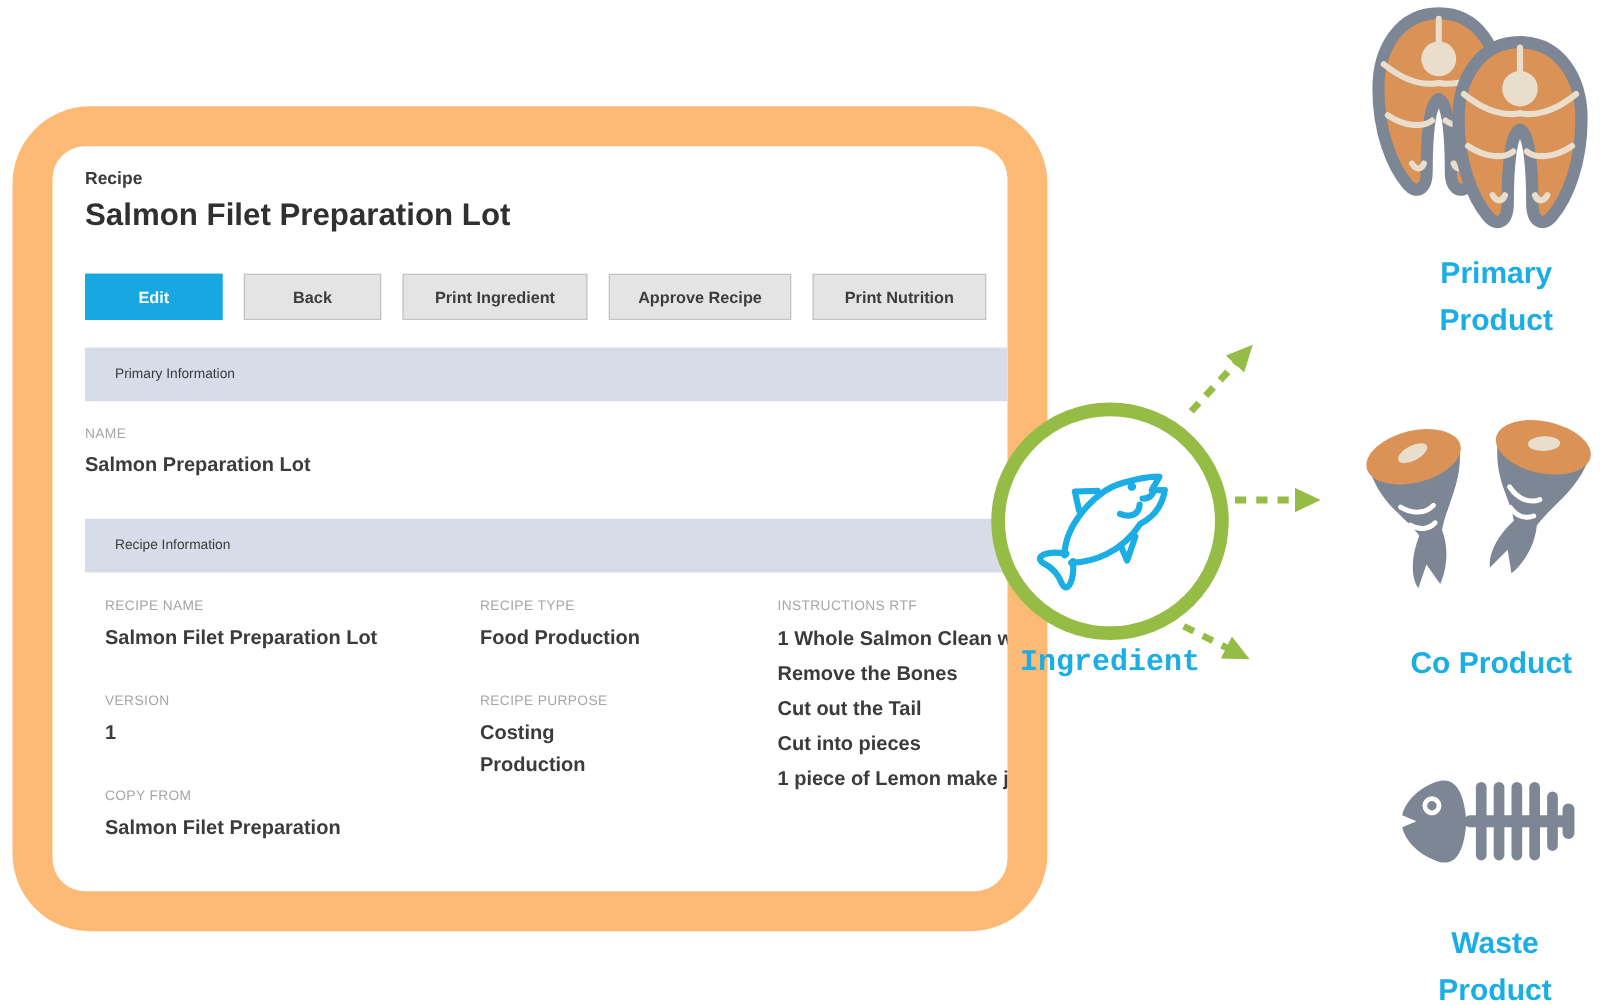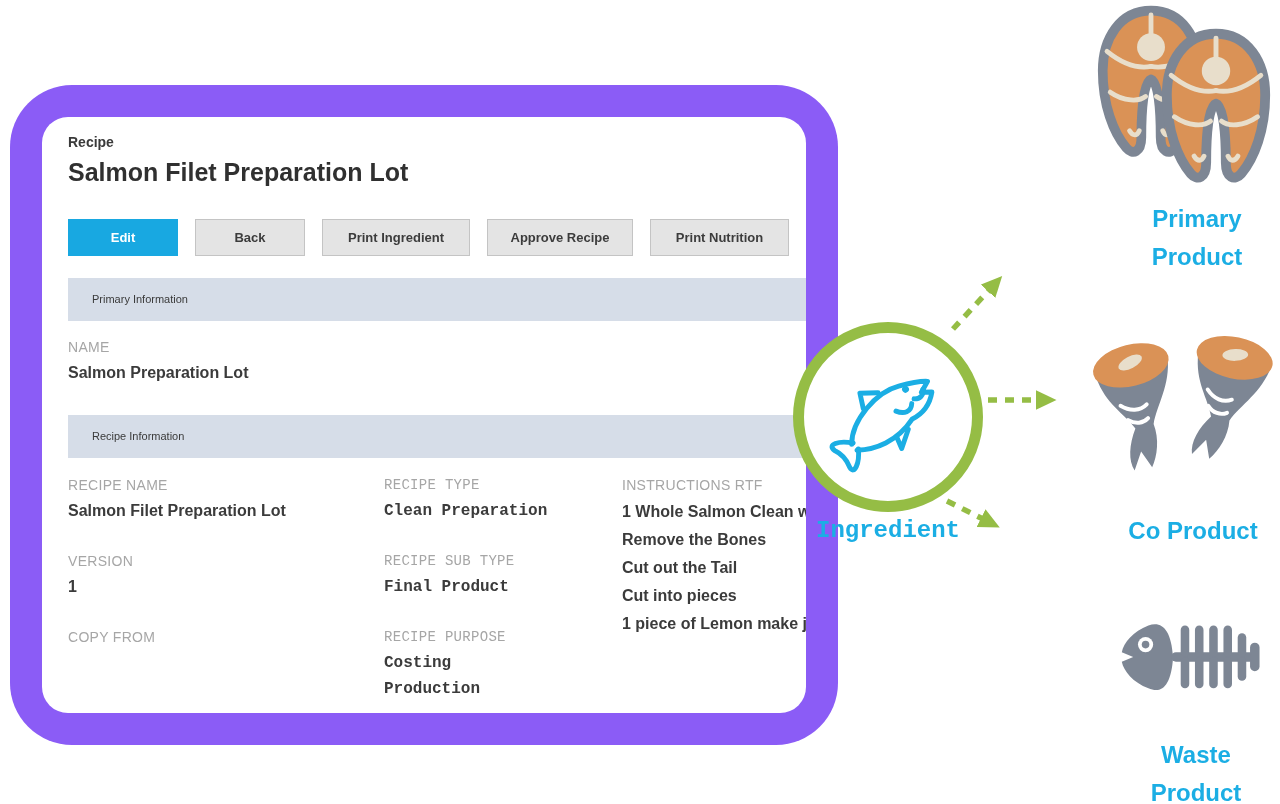--- a/index.html
+++ b/index.html
@@ -1,21 +1,21 @@
 <!DOCTYPE html>
 <html><head>
 <meta charset="utf-8">
 <style>
   html,body{margin:0;padding:0;background:#fff;}
   body{width:1280px;height:804px;overflow:hidden;font-family:"Liberation Sans",sans-serif;}
   .stage{position:relative;width:1280px;height:804px;background:#fff;overflow:hidden;}
 
   
   .tablet{position:absolute;left:10px;top:85px;width:828px;height:660px;
-          background:#8b5cf6;border-radius:62px;}
+          background:#fdba74;border-radius:62px;}
   .screen{position:absolute;left:32px;top:32px;right:32px;bottom:32px;background:#fff;
           border-radius:26px;overflow:hidden;box-sizing:border-box;padding:16px 0 0 26px;}
 
   .crumb{font-size:14px;font-weight:700;color:#3a3a3a;line-height:18px;}
   .title{font-size:25px;font-weight:700;color:#303030;line-height:30px;margin-top:6px;}
 
   .toolbar{margin-top:32px;display:flex;gap:17px;}
   .btn{height:37px;border:1px solid #c4c4c4;background:#e4e4e4;color:#3c3c3c;
        font-family:"Liberation Sans",sans-serif;font-size:13px;font-weight:700;
        display:flex;align-items:center;justify-content:center;box-sizing:border-box;padding:0;}
@@ -24,29 +24,29 @@
   .toolbar .btn:nth-child(2){width:110px;}
   .toolbar .btn:nth-child(3){width:148px;}
   .toolbar .btn:nth-child(4){width:146px;}
   .toolbar .btn:nth-child(5){width:139px;}
 
   .secbar{margin-top:22px;height:43px;background:#d6dde8;color:#3a3a3a;font-size:11px;
           line-height:43px;padding-left:24px;width:738px;box-sizing:border-box;}
   .secbar.second{margin-top:29px;}
 
   .fgroup{margin:0 0 29px 0;}
-  .flabel{font-size:14px;color:#a6a6a6;letter-spacing:.3px;line-height:16px;margin-bottom:5px;}
+  .flabel{font-size:11px;color:#a6a6a6;letter-spacing:.3px;line-height:16px;margin-bottom:5px;}
   .fvalue{font-size:16px;font-weight:700;color:#3b3b3b;line-height:26px;}
   #primaryFields{margin-top:18px;}
   #primaryFields .fgroup{margin-bottom:0;}
 
   .grid3{position:relative;margin-top:19px;width:738px;height:232px;}
   .fcol{position:absolute;top:0;}
-  .fcol.c0{left:0;width:300px;}
-  .fcol.c1{left:316px;width:226px;font-family:Liberation Mono, monospace;}
+  .fcol.c0{left:16px;width:300px;}
+  .fcol.c1{left:316px;width:226px;}
   .fcol.c2{left:554px;width:400px;}
   .fcol.c2 .fvalue{line-height:28px;white-space:nowrap;}
 
   
   .arrows{position:absolute;left:0;top:0;pointer-events:none;}
   .hub{position:absolute;left:793px;top:322px;width:190px;height:190px;border-radius:50%;
        background:#fff;border:11px solid #95bd45;box-sizing:border-box;
        display:flex;align-items:center;justify-content:center;}
   .blabel{position:absolute;color:#1baee4;font-size:24px;font-weight:700;text-align:center;
           line-height:38px;}
@@ -106,30 +106,27 @@
             <div class="fgroup">
               <div class="flabel">RECIPE NAME</div>
               <div class="fvalue">Salmon Filet Preparation Lot</div>
             </div>
             <div class="fgroup">
               <div class="flabel">VERSION</div>
               <div class="fvalue">1</div>
             </div>
             <div class="fgroup">
               <div class="flabel">COPY FROM</div>
+              <div class="fvalue">Salmon Filet Preparation</div>
             </div>
           </div>
           <div class="fcol c1">
             <div class="fgroup">
               <div class="flabel">RECIPE TYPE</div>
-              <div class="fvalue">Clean Preparation</div>
-            </div>
-            <div class="fgroup">
-              <div class="flabel">RECIPE SUB TYPE</div>
-              <div class="fvalue">Final Product</div>
+              <div class="fvalue">Food Production</div>
             </div>
             <div class="fgroup">
               <div class="flabel">RECIPE PURPOSE</div>
               <div class="fvalue">Costing</div>
               <div class="fvalue">Production</div>
             </div>
           </div>
           <div class="fcol c2">
             <div class="fgroup">
               <div class="flabel">INSTRUCTIONS RTF</div>

